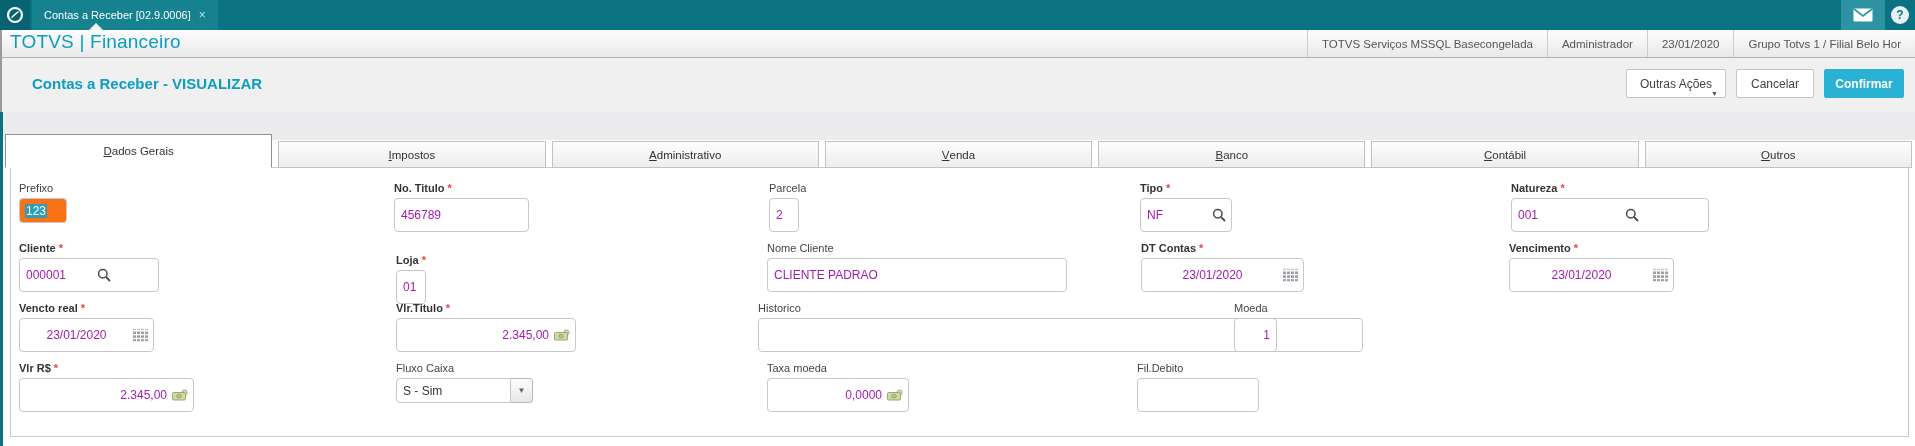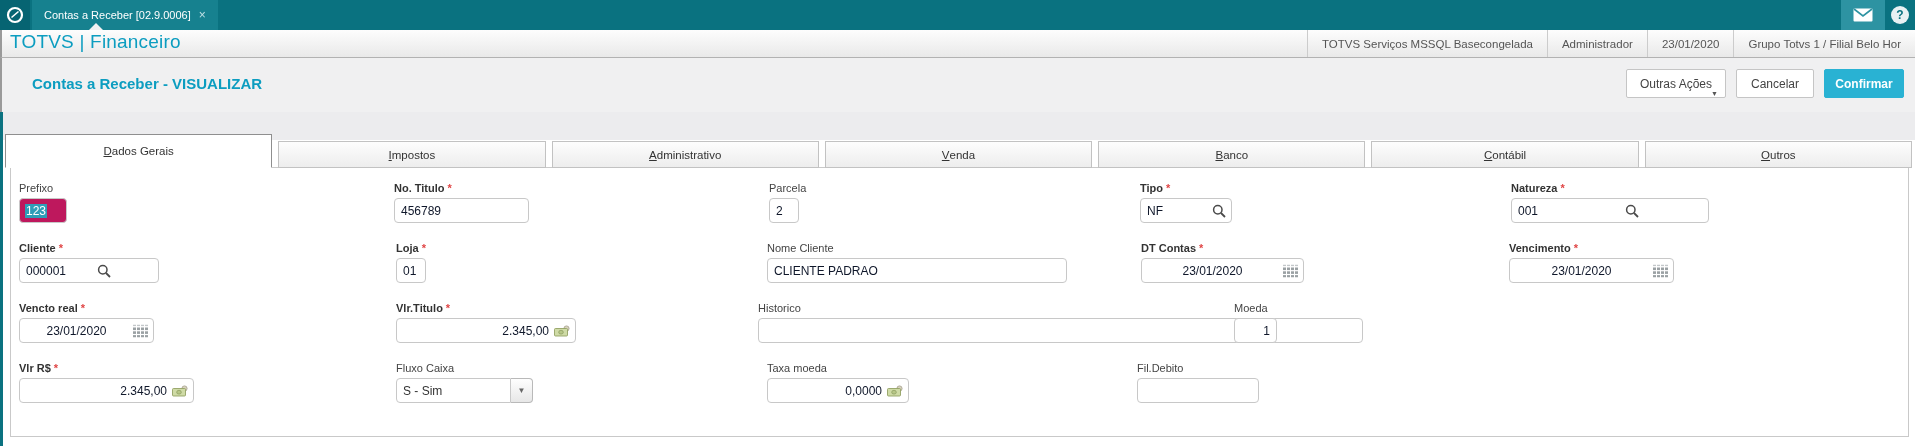--- a/index.html
+++ b/index.html
@@ -40,26 +40,26 @@
   .tab u { text-decoration:underline; }
 
   .panel { position:absolute; left:10px; right:6px; top:167px; height:270px; background:#fff; border:1px solid #c9c9c9; z-index:1; }
 
   
   .field { position:absolute; }
   .field .flabel { font-size:11px; color:#444; display:block; margin-bottom:4px; white-space:nowrap; }
   .field.required .flabel { font-weight:bold; color:#333; }
   .req { color:#e04545; font-weight:bold; margin-left:3px; }
   .input-wrap { position:relative; }
-  .tinput { width:100%; height:25px; border:1px solid #c8c8c8; border-radius:4px; background:#fff; font-size:12px; color:#0f172a; padding:0 6px; font-family:"Liberation Sans", sans-serif; }
+  .tinput { width:100%; height:34px; border:1px solid #c8c8c8; border-radius:4px; background:#fff; font-size:12px; color:#a21caf; padding:0 6px; font-family:"Liberation Sans", sans-serif; }
   .tinput.right { text-align:right; }
   .tinput.center { text-align:center; }
   .tinput.icon-pad { padding-right:26px; }
   .icon-in { position:absolute; right:6px; top:50%; transform:translateY(-50%); line-height:0; }
-  .fake-input { height:25px; border:1px solid #c8c8c8; border-radius:4px; background:#be185d; font-size:12px; color:#333; padding:0 5px; display:flex; align-items:center; }
+  .fake-input { height:25px; border:1px solid #c8c8c8; border-radius:4px; background:#f97316; font-size:12px; color:#333; padding:0 5px; display:flex; align-items:center; }
   .sel-text { background:#2e9db8; color:#fff; padding:0 1px; }
   .select-row { display:flex; }
   .select-box { width:115px; height:25px; border:1px solid #c8c8c8; border-radius:4px 0 0 4px; background:#fff; font-size:12px; color:#333; padding:0 6px; display:flex; align-items:center; }
   .select-arrow { width:22px; height:25px; border:1px solid #b9b9b9; border-left:none; border-radius:0 4px 4px 0; background:linear-gradient(#fefefe,#e7e7e7); display:flex; align-items:center; justify-content:center; font-size:8px; color:#666; cursor:pointer; }
 </style>
 </head>
 <body>
 
 <div id="page">
 
@@ -171,21 +171,21 @@
         <input class="tinput icon-pad" value="000001" style="">
         <span class="icon-in" style="right:48px;">
           <svg width="14" height="14" viewBox="0 0 14 14">
               <circle cx="5.8" cy="5.8" r="4.2" fill="none" stroke="#4a4a4a" stroke-width="1.5"></circle>
               <line x1="9" y1="9" x2="13" y2="13" stroke="#4a4a4a" stroke-width="1.8"></line>
             </svg>
         </span>
       </div>
     </div>
 
-    <div class="field required" style="left:385px; top:74px; width:30px;">
+    <div class="field required" style="left:385px; top:86px; width:30px;">
       <span class="flabel"><span>Loja</span><span class="req">*</span></span>
       <input class="tinput" value="01" style="">
     </div>
 
     <div class="field" style="left:756px; top:74px; width:300px;">
       <span class="flabel">Nome Cliente</span>
       <input class="tinput" value="CLIENTE PADRAO" style="">
     </div>
 
     <div class="field required" style="left:1130px; top:74px; width:163px;">

